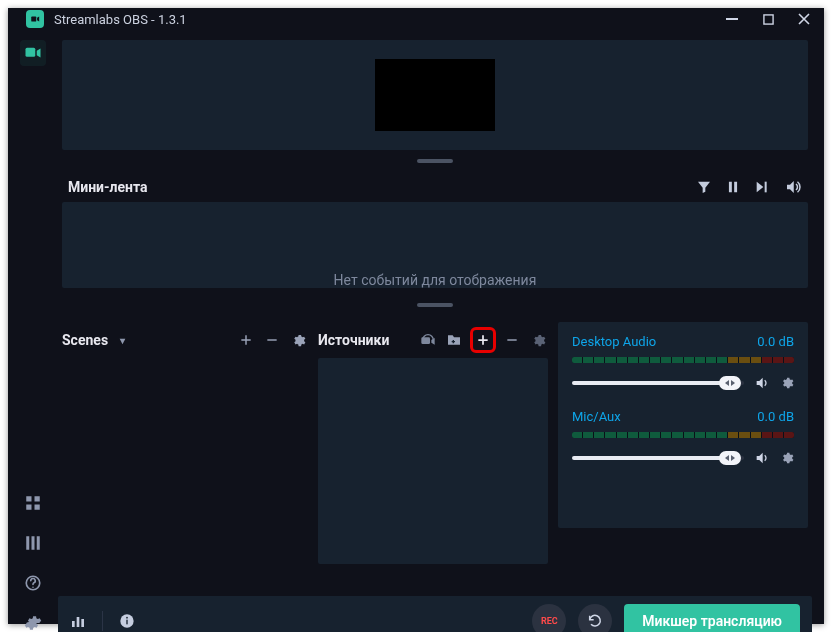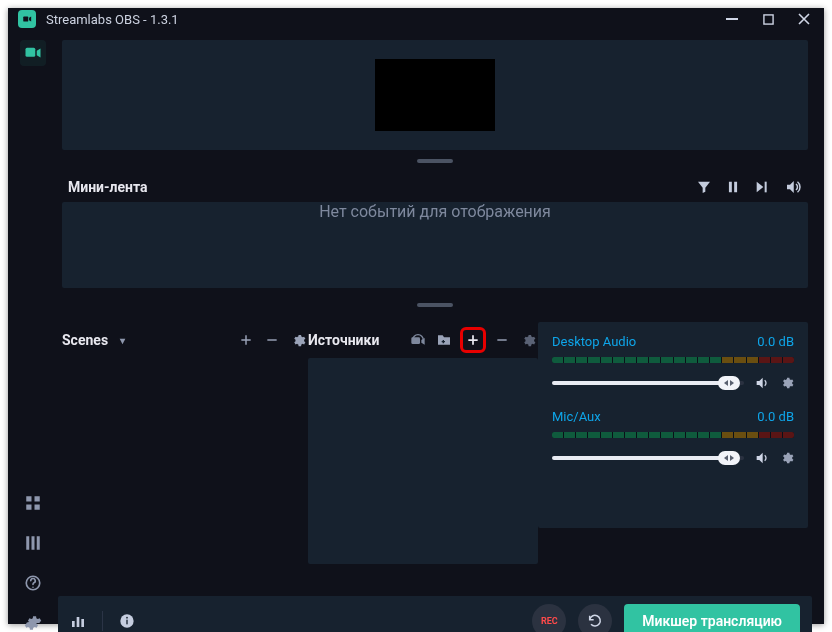--- a/index.html
+++ b/index.html
@@ -17,20 +17,21 @@
     background: #0f111a;
     box-shadow: 0 1px 6px rgba(0,0,0,.4);
     display: flex; flex-direction: column;
   }
   .titlebar {
     height: 32px;
     display: flex; align-items: center;
     padding: 0 6px 0 10px;
     background: #0f111a;
     gap: 10px;
+    margin-left: 8px;
   }
   .titlebar .logo {
     width: 18px; height: 18px; border-radius: 4px;
     background: #31c3a2;
     display: flex; align-items: center; justify-content: center;
     color: #0f111a; font-size: 8px; font-weight: 700;
   }
   .titlebar .title { color: #ccd2e0; font-size: 13px; }
   .titlebar .wincontrols { margin-left: auto; display: flex; gap: 8px; }
   .wincontrols .btn {
@@ -83,27 +84,28 @@
     height: 30px; gap: 15px;
     padding: 0 6px;
   }
   .feed-header .title { font-weight: 700; font-size: 14px; }
   .feed-header .controls { margin-left: auto; display: flex; gap: 14px; color: #c4ccdd; }
   .feed-header .controls .ic { cursor: pointer; display: flex; align-items:center; justify-content:center; }
   .feed-body {
     height: 86px;
     background: #17222f;
     border-radius: 2px;
-    display: flex; align-items: flex-start; justify-content: center;
-    color: #7e889d; font-size: 16px;
+    display: flex; align-items: flex-end; justify-content: center;
+    color: #7e889d; font-size: 14px;
   }
   .panels {
     margin: 6px 4px 0 4px;
     display: grid;
     grid-template-columns: 246px 230px 1fr;
+    gap: 10px;
     height: 260px;
   }
   .panel-header {
     display: flex; align-items: center;
     height: 36px; gap: 6px;
     color: #e8e8ef; font-weight: 700; font-size: 14px;
   }
   .panel-header .ic {
     color: #9aa3b8; cursor: pointer;
     width: 20px; height: 20px;

